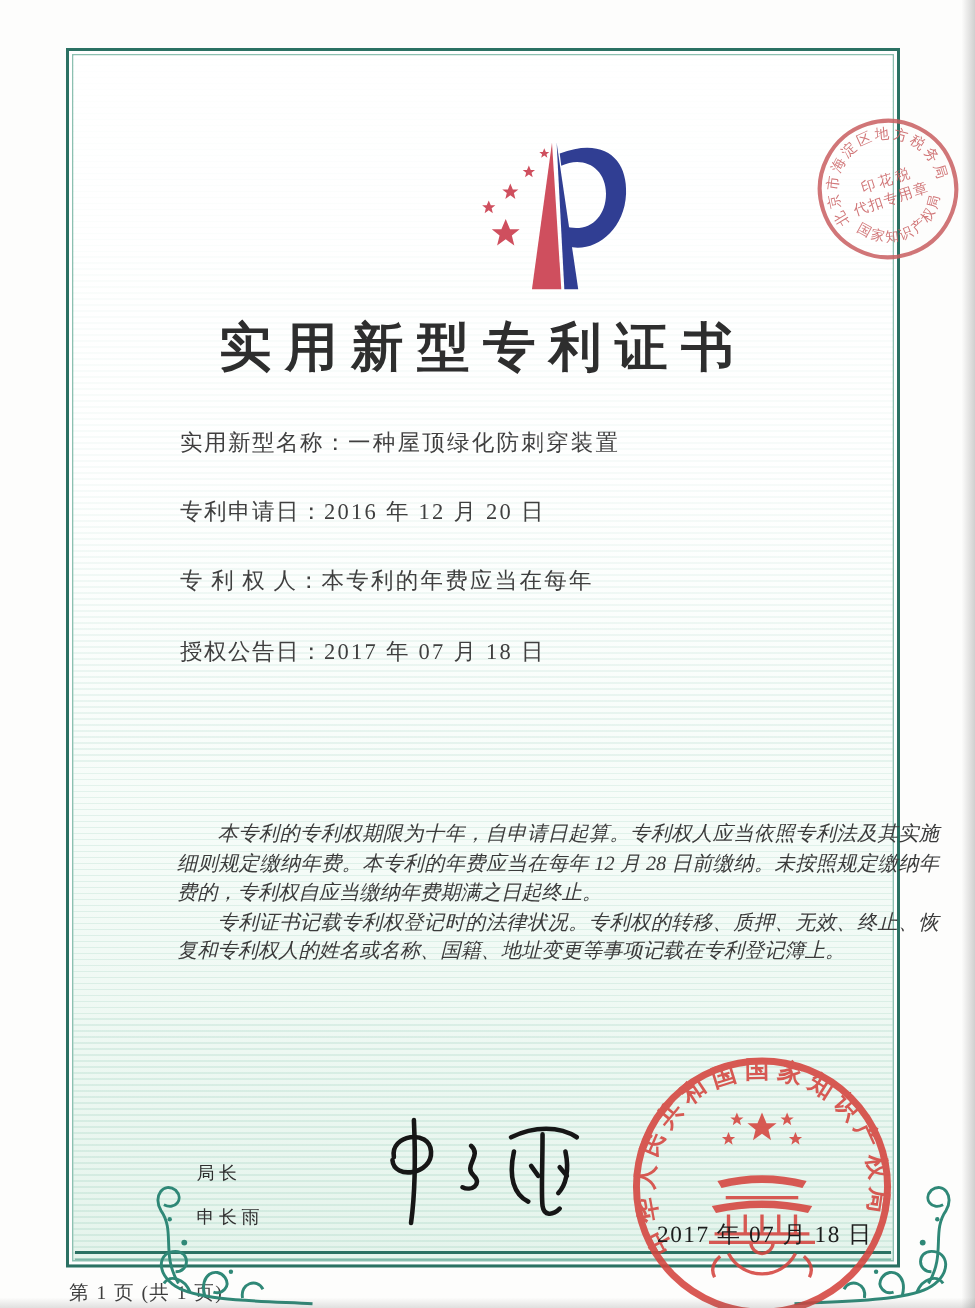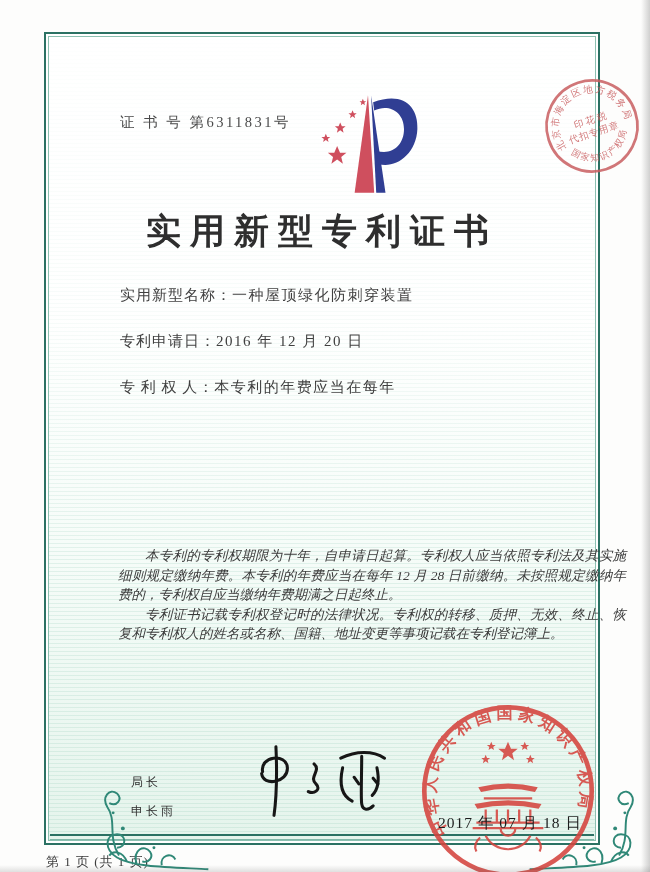--- a/index.html
+++ b/index.html
@@ -70,21 +70,20 @@
 </head>
 <body>
 
 <div class="frame">
   <div class="guilloche"></div>
   <div class="tint"></div>
   <div class="bottom-band"></div>
 
   <div class="content">
 
-    <div class="cert-no">证 书 号 第6311831号</div>
 
     <svg class="logo" viewBox="0 0 100 105">
       <defs>
         <path id="star" d="M0,-10 L2.94,-3.09 L9.51,-3.09 L4.19,1.18 L5.88,8.09 L0,3.82 L-5.88,8.09 L-4.19,1.18 L-9.51,-3.09 L-2.94,-3.09 Z"></path>
       </defs>
       <g>
         <polygon points="50,5 56,100 37,100" fill="#cf4f5e"></polygon>
       </g>
       <g>
         <polygon points="53,5 67,100 58,100" fill="#303e93"></polygon>
@@ -119,20 +118,23 @@
 
     <div class="fields">
       <div class="field">
         <span class="flabel">实用新型名称：</span><span class="fvalue">一种屋顶绿化防刺穿装置</span>
       </div>
       <div class="field">
         <span class="flabel">专利申请日：</span><span class="fvalue">2016 年 12 月 20 日</span>
       </div>
       <div class="field">
         <span class="flabel">专 利 权 人：</span><span class="fvalue">本专利的年费应当在每年</span>
+      </div>
+      <div class="field">
+        <span class="flabel">授权公告日：</span><span class="fvalue">2017 年 07 月 18 日</span>
       </div>
     </div>
 
     <div class="paragraphs">
       <p>本专利的专利权期限为十年，自申请日起算。专利权人应当依照专利法及其实施细则规定缴纳年费。本专利的年费应当在每年 12 月 28 日前缴纳。未按照规定缴纳年费的，专利权自应当缴纳年费期满之日起终止。</p>
       <p>专利证书记载专利权登记时的法律状况。专利权的转移、质押、无效、终止、恢复和专利权人的姓名或名称、国籍、地址变更等事项记载在专利登记簿上。</p>
     </div>
 
     <div class="signer">
       <div>局长</div>

